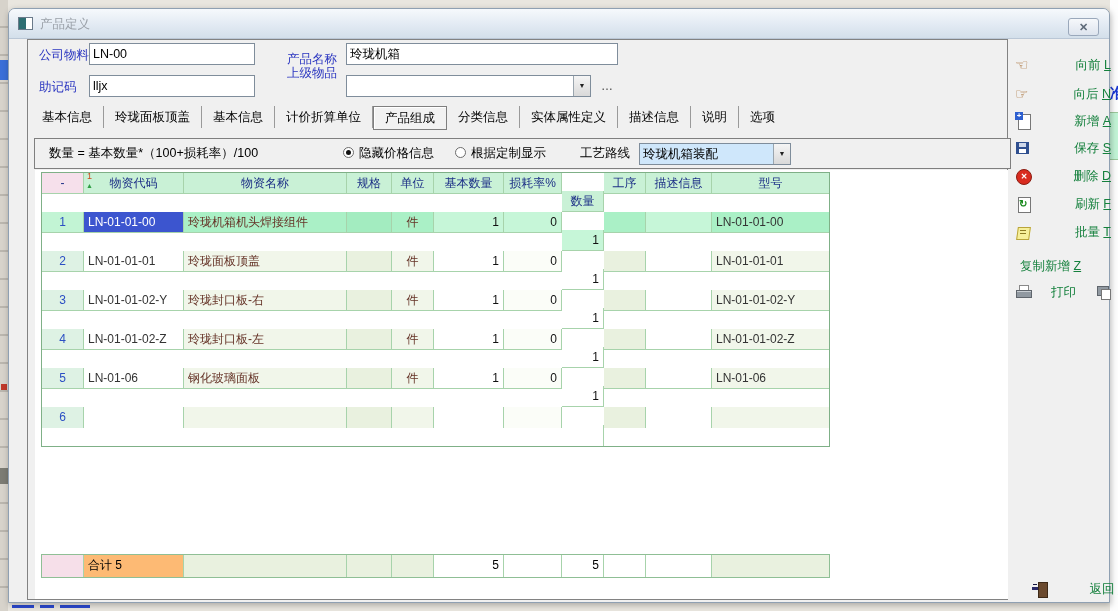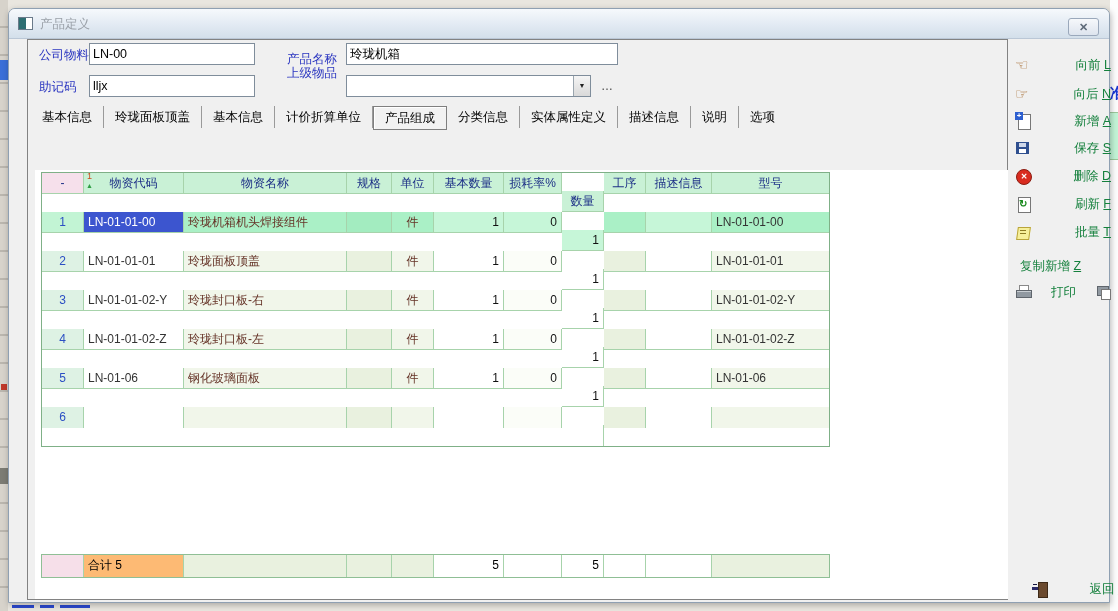--- a/index.html
+++ b/index.html
@@ -183,20 +183,30 @@
     <input class="finput" style="left: 80px; top: 66px; width: 166px;" value="lljx">
     <span class="flabel" style="left:278px; top:54px;">上级物品</span>
     <div class="combo" style="left:337px; top:66px; width:245px;">
       <span class="cval"></span>
       <span class="carrow">▼</span>
     </div>
     <span class="dots" style="left:592px; top:70px;">…</span>
 
     <div class="tabbar"><div class="tab">基本信息</div><div class="tab">玲珑面板顶盖</div><div class="tab">基本信息</div><div class="tab">计价折算单位</div><div class="tab active">产品组成</div><div class="tab">分类信息</div><div class="tab">实体属性定义</div><div class="tab">描述信息</div><div class="tab">说明</div><div class="tab">选项</div></div>
 
+    <div class="opts">
+      <span class="formula">数量 = 基本数量*（100+损耗率）/100</span>
+      <span class="radio-item checked" style="left:308px;"><span class="radio-dot"></span><span>隐藏价格信息</span></span>
+      <span class="radio-item" style="left:420px;"><span class="radio-dot"></span><span>根据定制显示</span></span>
+      <span class="route-label">工艺路线</span>
+      <div class="combo blue route-combo">
+        <span class="cval">玲珑机箱装配</span>
+        <span class="carrow">▼</span>
+      </div>
+    </div>
 
     <div class="grid-backdrop"></div>
     <div class="grid">
       <div class="grow ghead">
           <div class="gcell c0"><span>-</span></div>
           <div class="gcell c1"><span class="sort-num">1</span><span class="sort-arrow">▲</span><span>物资代码</span></div>
           <div class="gcell c2"><span>物资名称</span></div>
           <div class="gcell c3"><span>规格</span></div>
           <div class="gcell c4"><span>单位</span></div>
           <div class="gcell c5"><span>基本数量</span></div>

